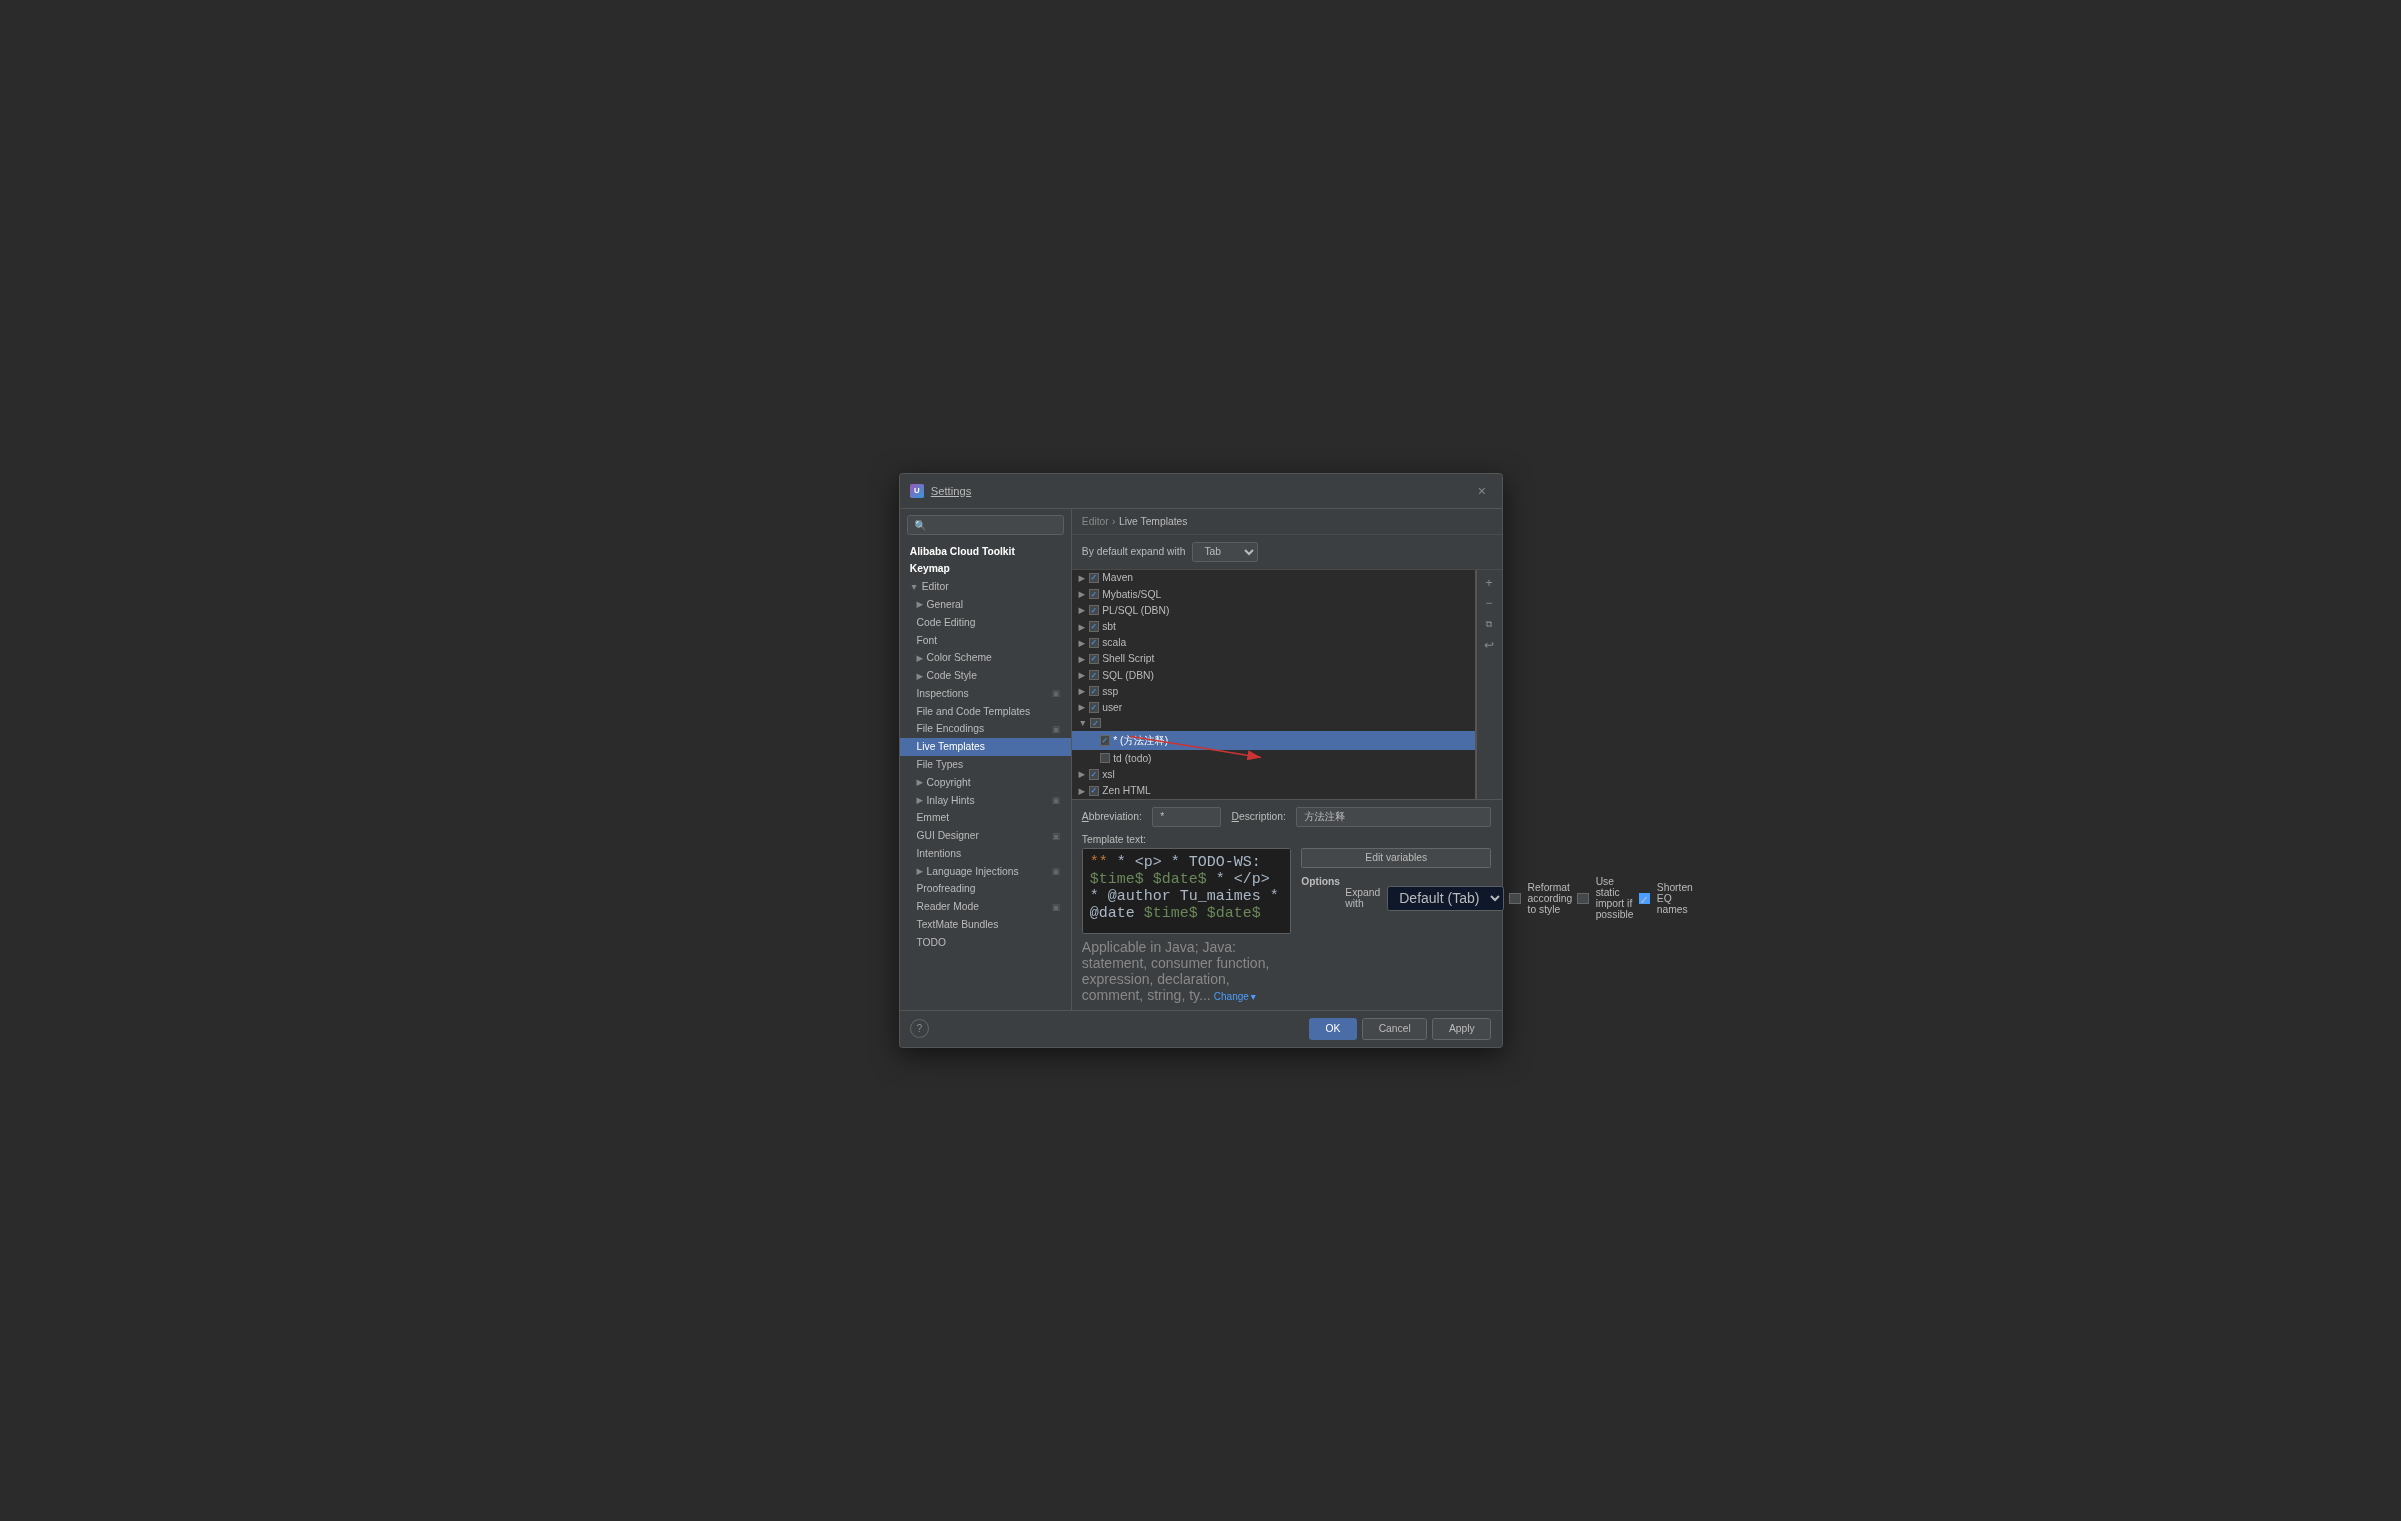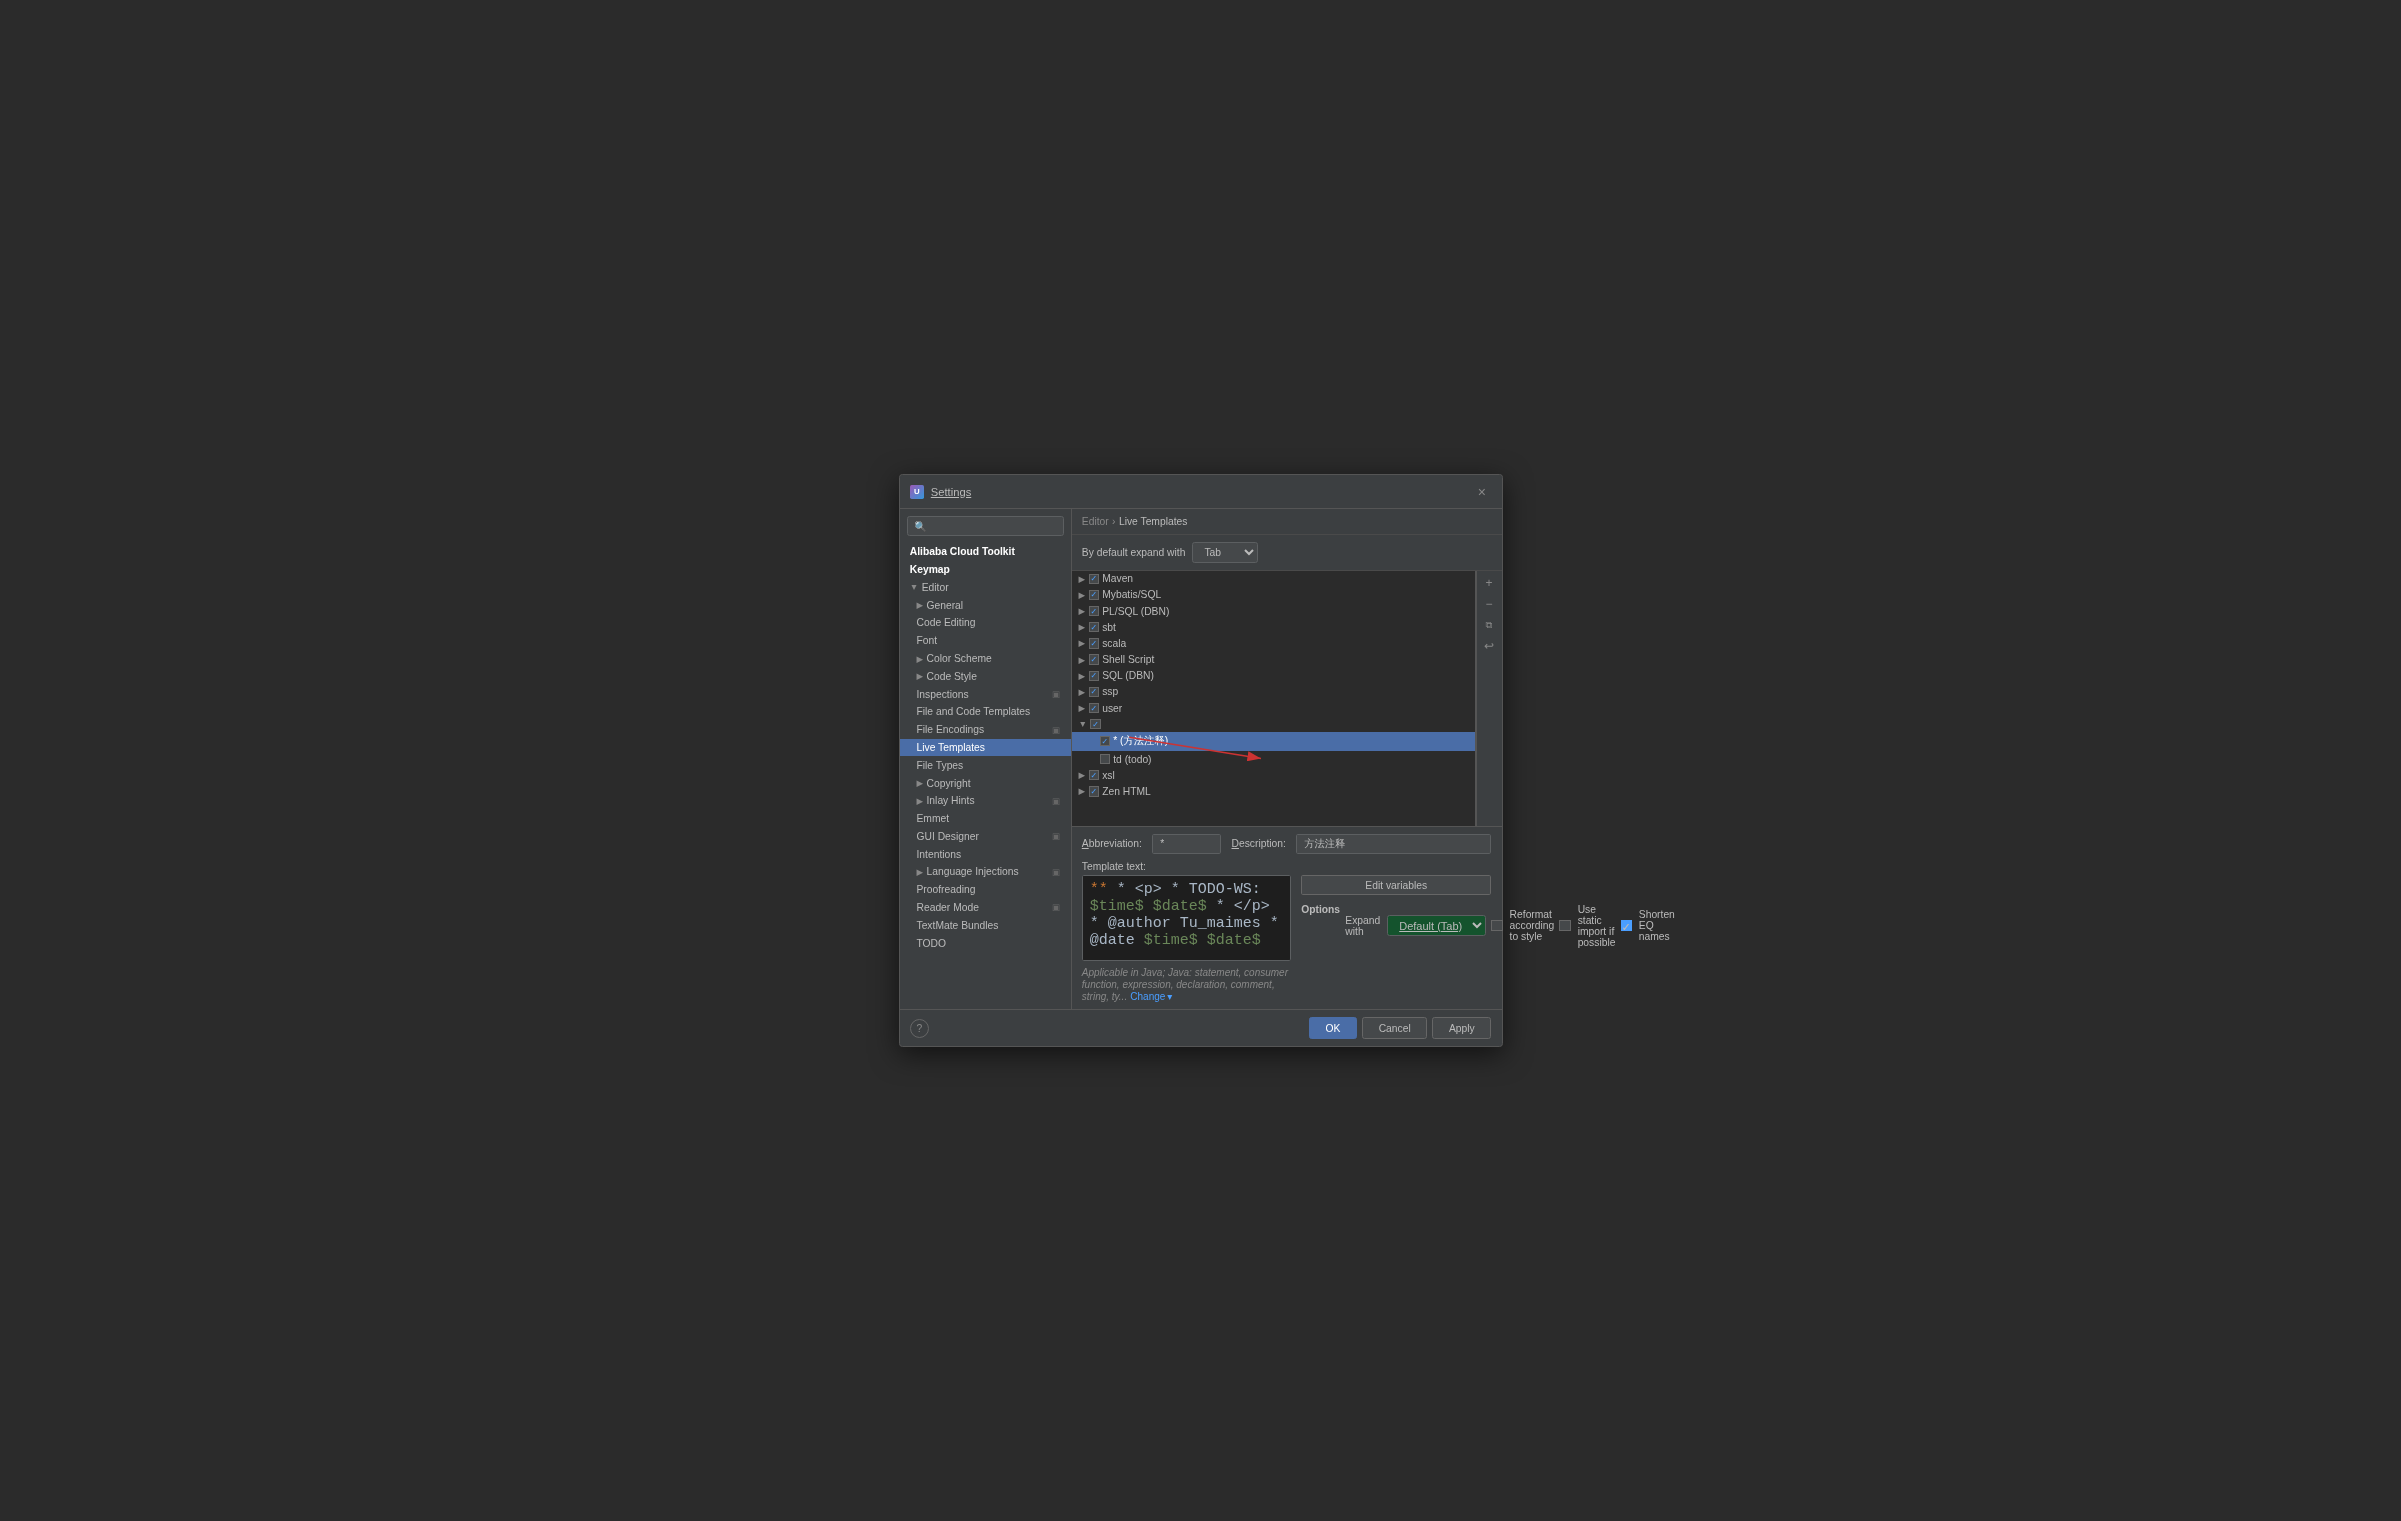--- a/index.html
+++ b/index.html
@@ -273,46 +273,44 @@
       gap: 5.2px;
     }
     .options-title { color: #bbbbbb; font-size: 10.3px; font-weight: bold; margin-bottom: 1.7px; }
     .options-row {
       display: flex;
       align-items: center;
       gap: 7px;
     }
     .opt-label { color: #bbbbbb; font-size: 10.3px; }
     .opt-select {
-      background: #14532d;
+      background: #0f172a;
       border: 0.9px solid #5c5f61;
       color: #bbbbbb;
       padding: 2.6px 7px;
-      font-size: 11px;
+      font-size: 14px;
       border-radius: 2.6px;
       cursor: pointer;
-      text-decoration: underline;
     }
     .opt-checkbox {
       width: 11.2px;
       height: 11.2px;
       border: 0.9px solid #666;
       background: #45484a;
       display: inline-block;
       flex-shrink: 0;
     }
     .opt-checkbox.checked {
       background: #4a9eff;
       border-color: #4a9eff;
     }
     .applicable-text {
-      font-size: 10px;
+      font-size: 14px;
       color: #888;
       margin-top: 10px;
-      font-style: italic;
     }
     .change-link {
       color: #4a9eff;
       cursor: pointer;
       font-size: 10px;
       text-decoration: none;
       display: inline-flex;
       align-items: center;
       gap: 2px;
     }

